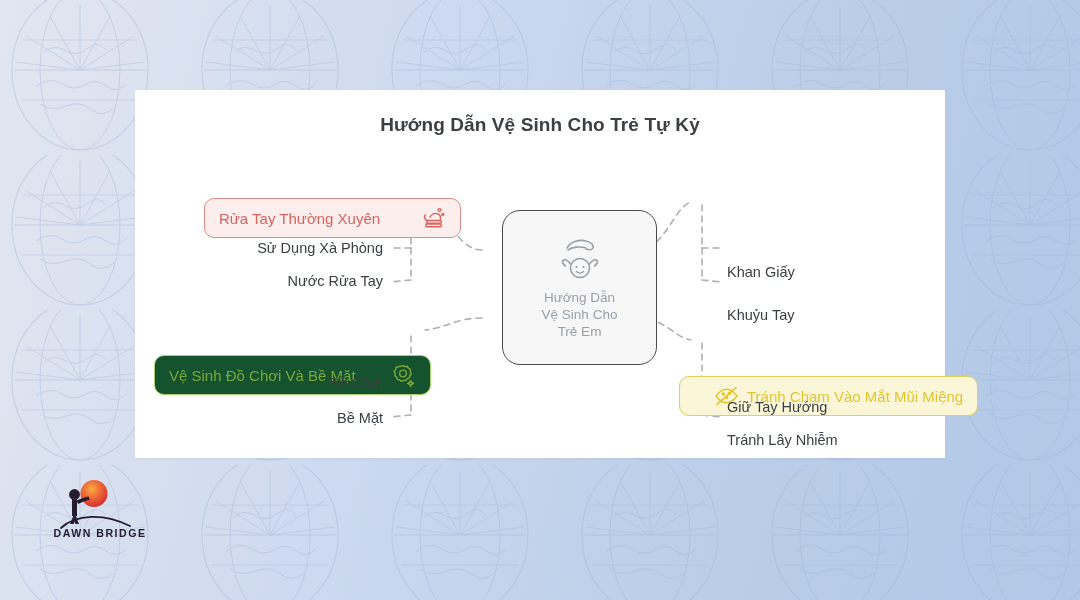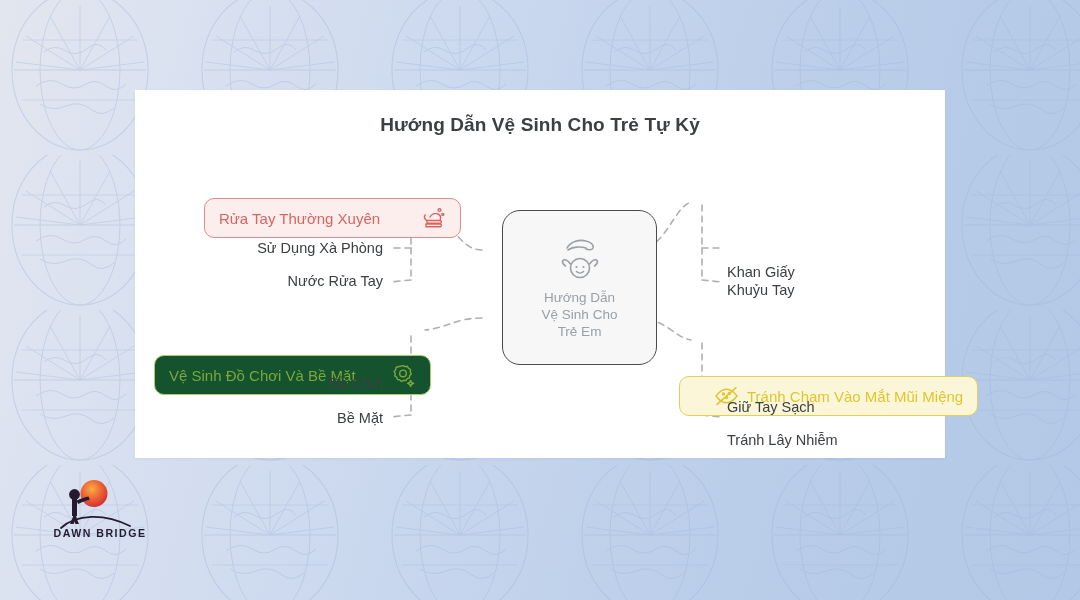--- a/index.html
+++ b/index.html
@@ -257,35 +257,35 @@
             <path d="M11 2.6 l2.1 1.1 l2.3 -.4 l1.2 2 l2 1.2 l-.4 2.3 l1.1 2.1 l-1.6 1.7 l-.3 2.3 l-2.2 .8 l-1.4 1.9 l-2.3 -.3 l-2 1.2 l-1.7 -1.6 l-2.3 -.4 l-.8 -2.2 l-1.9 -1.4 l.4 -2.3 l-1.1 -2.1 l1.6 -1.7 l.3 -2.3 l2.2 -.8 z"></path>
             <circle cx="11" cy="10.4" r="3.3"></circle>
             <path d="M18.6 17.4 l.9 2.1 l2.1 .9 l-2.1 .9 l-.9 2.1 l-.9 -2.1 l-2.1 -.9 l2.1 -.9 z"></path>
           </svg>
         </span>
       </div>
       <div class="subitem sub-left" style="left:248px; top:293px;">Đồ Chơi</div>
       <div class="subitem sub-left" style="left:248px; top:328px;">Bề Mặt</div>
 
       <div class="subitem sub-right" style="left:592px; top:158px;">Khan Giấy</div>
-      <div class="subitem sub-right" style="left:592px; top:176px;">Khuỷu Tay</div>
+      <div class="subitem sub-right" style="left:592px; top:201px;">Khuỷu Tay</div>
 
       <div class="pill yellow" id="pill-touch">
         <span class="pill-icon">
           <svg width="25" height="22" viewBox="0 0 25 22" xmlns="http://www.w3.org/2000/svg" fill="none" stroke="#e0c52e" stroke-width="1.5" stroke-linecap="round" stroke-linejoin="round">
             <path d="M2 11 c3.4 -4.6 7 -6.8 10.5 -6.8 c3.5 0 7.1 2.2 10.5 6.8 c-3.4 4.6 -7 6.8 -10.5 6.8 c-3.5 0 -7.1 -2.2 -10.5 -6.8 z"></path>
             <circle cx="9.4" cy="9" r="1"></circle>
             <circle cx="12.6" cy="12.4" r="1"></circle>
             <circle cx="15.4" cy="8.6" r="1"></circle>
             <path d="M3 19.4 L22 2.6"></path>
           </svg>
         </span>
         <span class="pill-label">Tránh Chạm Vào Mắt Mũi Miệng</span>
       </div>
-      <div class="subitem sub-right" style="left:592px; top:293px;">Giữ Tay Sạch</div>
+      <div class="subitem sub-right" style="left:592px; top:293px;">Giữ Tay Hướng</div>
       <div class="subitem sub-right" style="left:592px; top:326px;">Tránh Lây Nhiễm</div>
 
     </div>
   </div>
 
   <svg id="logo" viewBox="0 0 96 62" xmlns="http://www.w3.org/2000/svg">
     <defs>
       <radialGradient id="orbgrad" cx="42%" cy="34%" r="72%">
         <stop offset="0%" stop-color="#f7ad46"></stop>
         <stop offset="45%" stop-color="#ef6b36"></stop>

